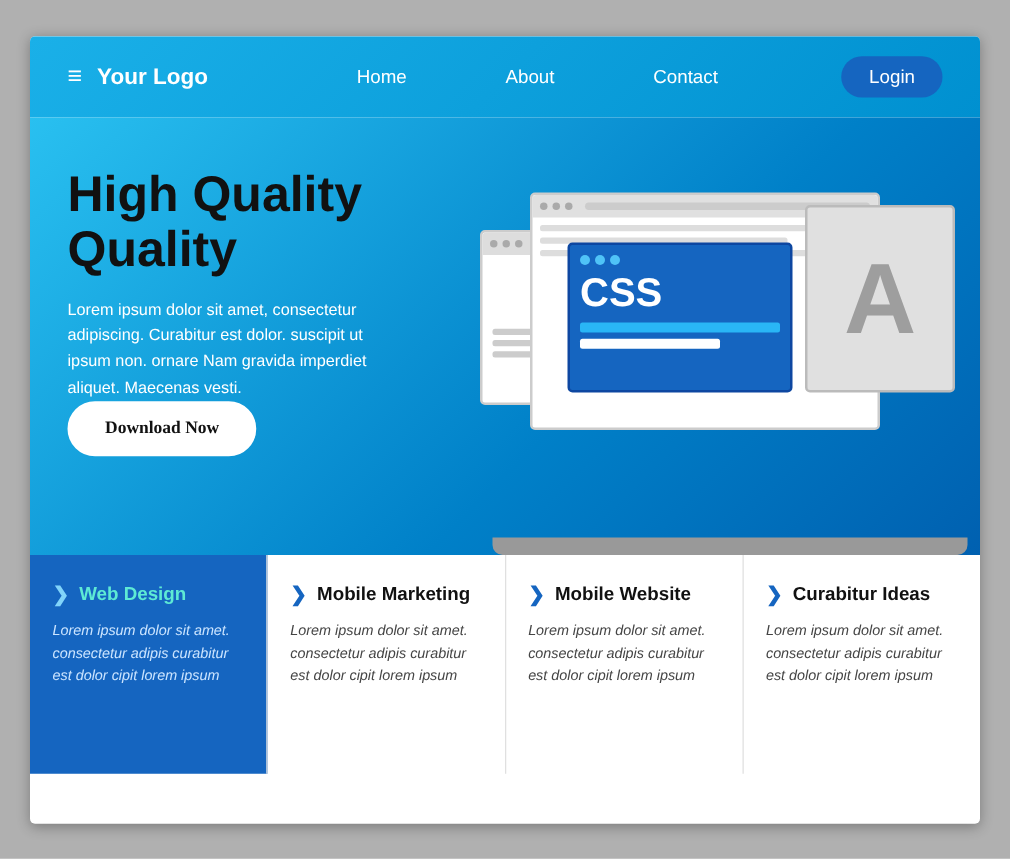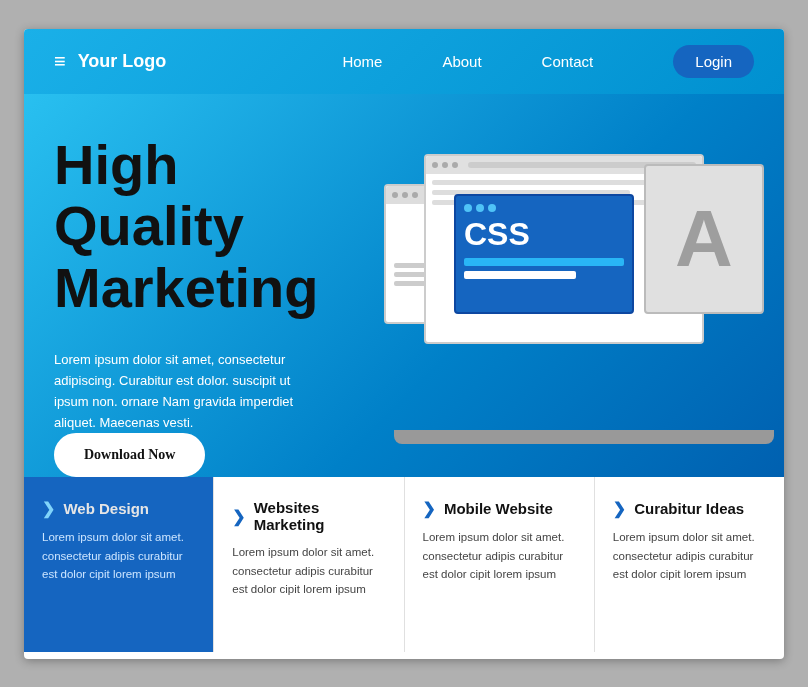--- a/index.html
+++ b/index.html
@@ -38,21 +38,21 @@
     }
     .nav-logo {
       color: white;
       font-size: 18px;
       font-weight: bold;
       flex: 1;
     }
     .nav-links {
       display: flex;
       align-items: center;
-      gap: 60px;
+      gap: 79px;
     }
     .nav-link {
       color: white;
       text-decoration: none;
       font-size: 15px;
       cursor: pointer;
     }
     .nav-login-btn {
       background: #1565c0;
       color: white;
@@ -72,25 +72,25 @@
       align-items: flex-start;
       min-height: 350px;
       position: relative;
       overflow: hidden;
     }
     .hero-text {
       flex: 0 0 320px;
       z-index: 2;
     }
     .hero-title {
-      font-size: 56px;
+      font-size: 40px;
       font-weight: 900;
       color: #111;
       line-height: 1.1;
-      margin-bottom: 32px;
+      margin-bottom: 16px;
     }
     .hero-subtitle {
       font-size: 13px;
       color: #fff;
       line-height: 1.6;
       max-width: 260px;
     }
     .hero-btn {
       background: white;
       color: #111;
@@ -270,26 +270,27 @@
     }
     .feature-item.highlight .feature-chevron {
       color: #81d4fa;
     }
     .feature-title {
       font-size: 15px;
       font-weight: bold;
       color: #111;
     }
     .feature-item.highlight .feature-title {
-      color: #e5e5e5;
+      color: #5eead4;
     }
     .feature-desc {
       font-size: 11.5px;
       color: #444;
       line-height: 1.6;
+      font-style: italic;
     }
     .feature-item.highlight .feature-desc {
       color: #cce5ff;
     }
   </style>
 </head>
 <body>
 
 <div class="browser-window">
 
@@ -301,21 +302,21 @@
       <a class="nav-link">About</a>
       <a class="nav-link">Contact</a>
       <button class="nav-login-btn">Login</button>
     </div>
   </nav>
 
   <section class="hero">
     <div class="hero-text">
       <h1 class="hero-title">
         <span>High Quality</span><br>
-        <span>Marketing</span>
+        <span>Quality</span>
       </h1>
       <p class="hero-subtitle">Lorem ipsum dolor sit amet, consectetur adipiscing. Curabitur est dolor. suscipit ut ipsum non. ornare Nam gravida imperdiet aliquet. Maecenas vesti.</p>
       <button class="hero-btn">Download Now</button>
     </div>
 
     <div class="hero-illustration">
 
       <div class="browser-mock bw-small">
         <div class="browser-mock-title">
           <div class="dot"></div>
@@ -375,21 +376,21 @@
       <div class="feature-header">
         <span class="feature-chevron">❯</span>
         <span class="feature-title">Web Design</span>
       </div>
       <p class="feature-desc">Lorem ipsum dolor sit amet. consectetur adipis curabitur est dolor cipit lorem ipsum</p>
     </div>
 
     <div class="feature-item">
       <div class="feature-header">
         <span class="feature-chevron" style="color:#1565c0;">❯</span>
-        <span class="feature-title">Websites Marketing</span>
+        <span class="feature-title">Mobile Marketing</span>
       </div>
       <p class="feature-desc">Lorem ipsum dolor sit amet. consectetur adipis curabitur est dolor cipit lorem ipsum</p>
     </div>
 
     <div class="feature-item">
       <div class="feature-header">
         <span class="feature-chevron" style="color:#1565c0;">❯</span>
         <span class="feature-title">Mobile Website</span>
       </div>
       <p class="feature-desc">Lorem ipsum dolor sit amet. consectetur adipis curabitur est dolor cipit lorem ipsum</p>

